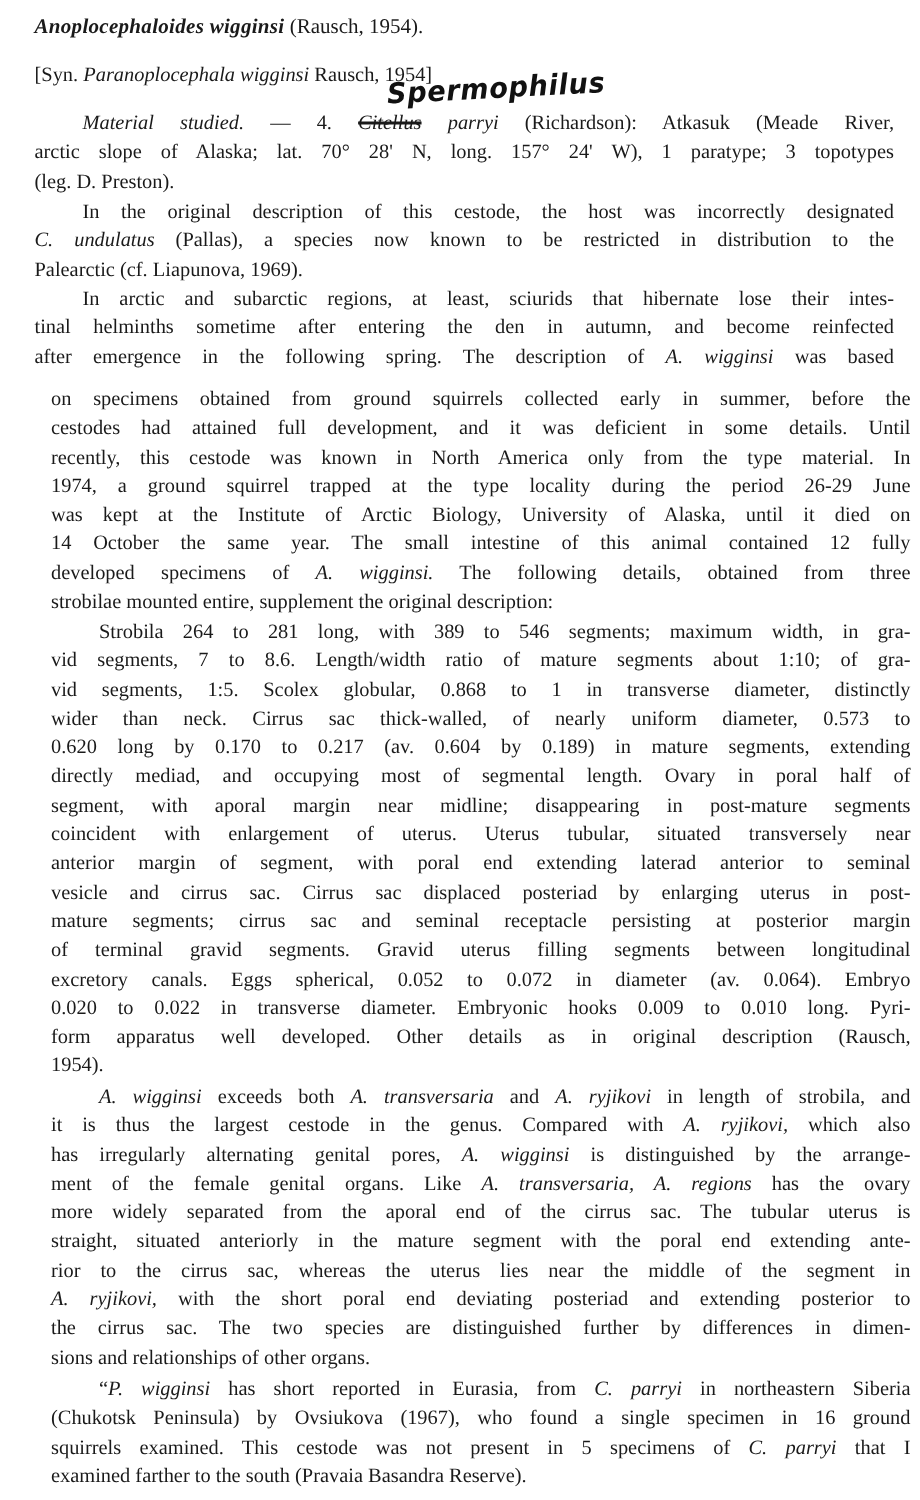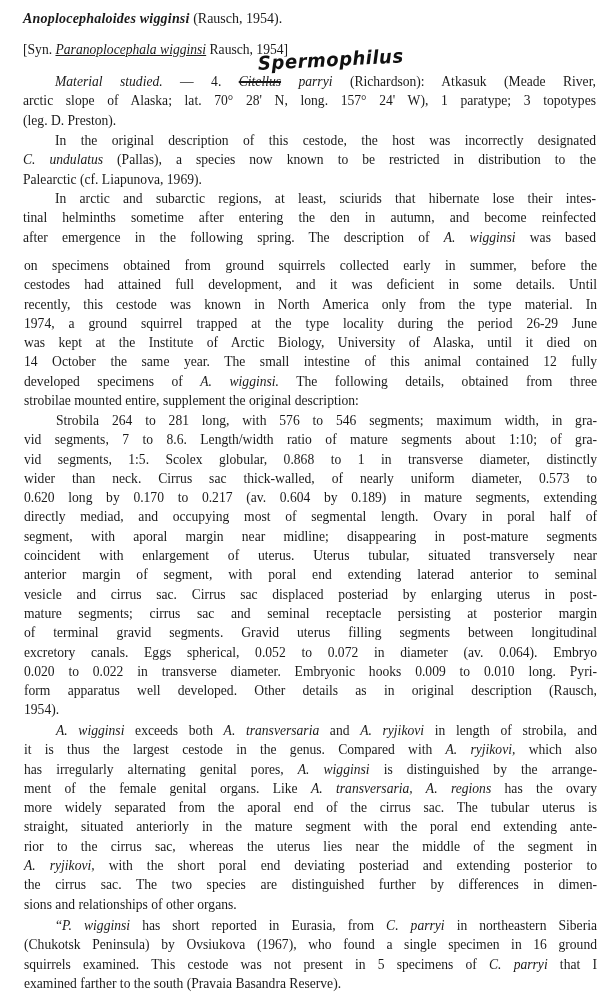--- a/index.html
+++ b/index.html
@@ -37,34 +37,33 @@
     }
     .syn {
       position: absolute;
       left: 23px;
       top: 41px;
       font-size: 13.6px;
       line-height: 18px;
       white-space: nowrap;
     }
     .syn .uline {
-      text-decoration: underline;
       text-decoration-thickness: 1px;
       text-align: center;
     }
     .block {
       position: absolute;
       left: 23px;
       width: 573px;
       font-size: 13.6px;
       line-height: 18.6px;
       text-align: justify;
     }
     .block.shift {
-      left: 24px;
+      left: 34px;
     }
     .line {
       display: block;
       text-align: justify;
       text-align-last: justify;
       white-space: nowrap;
       height: 19.3px;
       line-height: 19.3px;
     }
     .line.last {
@@ -133,21 +132,21 @@
     <span class="line">cestodes had attained full development, and it was deficient in some details.  Until</span>
     <span class="line">recently, this cestode was known in North America only from the type material.  In</span>
     <span class="line">1974, a ground squirrel trapped at the type locality during the period 26-29 June</span>
     <span class="line">was kept at the Institute of Arctic Biology, University of Alaska, until it died on</span>
     <span class="line">14 October the same year.  The small intestine of this animal contained 12 fully</span>
     <span class="line"><span>developed specimens of </span><i>A. wigginsi.</i><span>  The following details, obtained from three</span></span>
     <span class="line last">strobilae mounted entire, supplement the original description:</span>
   </div>
 
   <div class="block shift" style="top:411px;">
-    <span class="line ind">Strobila 264 to 281 long, with 576 to 546 segments;  maximum width, in gra-</span>
+    <span class="line ind">Strobila 264 to 281 long, with 389 to 546 segments;  maximum width, in gra-</span>
     <span class="line">vid segments, 7 to 8.6.  Length/width ratio of mature segments about 1:10;  of gra-</span>
     <span class="line">vid segments, 1:5.  Scolex globular, 0.868 to 1 in transverse diameter, distinctly</span>
     <span class="line">wider than neck.  Cirrus sac thick-walled, of nearly uniform diameter, 0.573 to</span>
     <span class="line">0.620 long by 0.170 to 0.217 (av. 0.604 by 0.189) in mature segments, extending</span>
     <span class="line">directly mediad, and occupying most of segmental length.  Ovary in poral half of</span>
     <span class="line">segment, with aporal margin near midline;  disappearing in post-mature segments</span>
     <span class="line">coincident with enlargement of uterus.  Uterus tubular, situated transversely near</span>
     <span class="line">anterior margin of segment, with poral end extending laterad anterior to seminal</span>
     <span class="line">vesicle and cirrus sac.  Cirrus sac displaced posteriad by enlarging uterus in post-</span>
     <span class="line">mature segments;  cirrus sac and seminal receptacle persisting at posterior margin</span>

